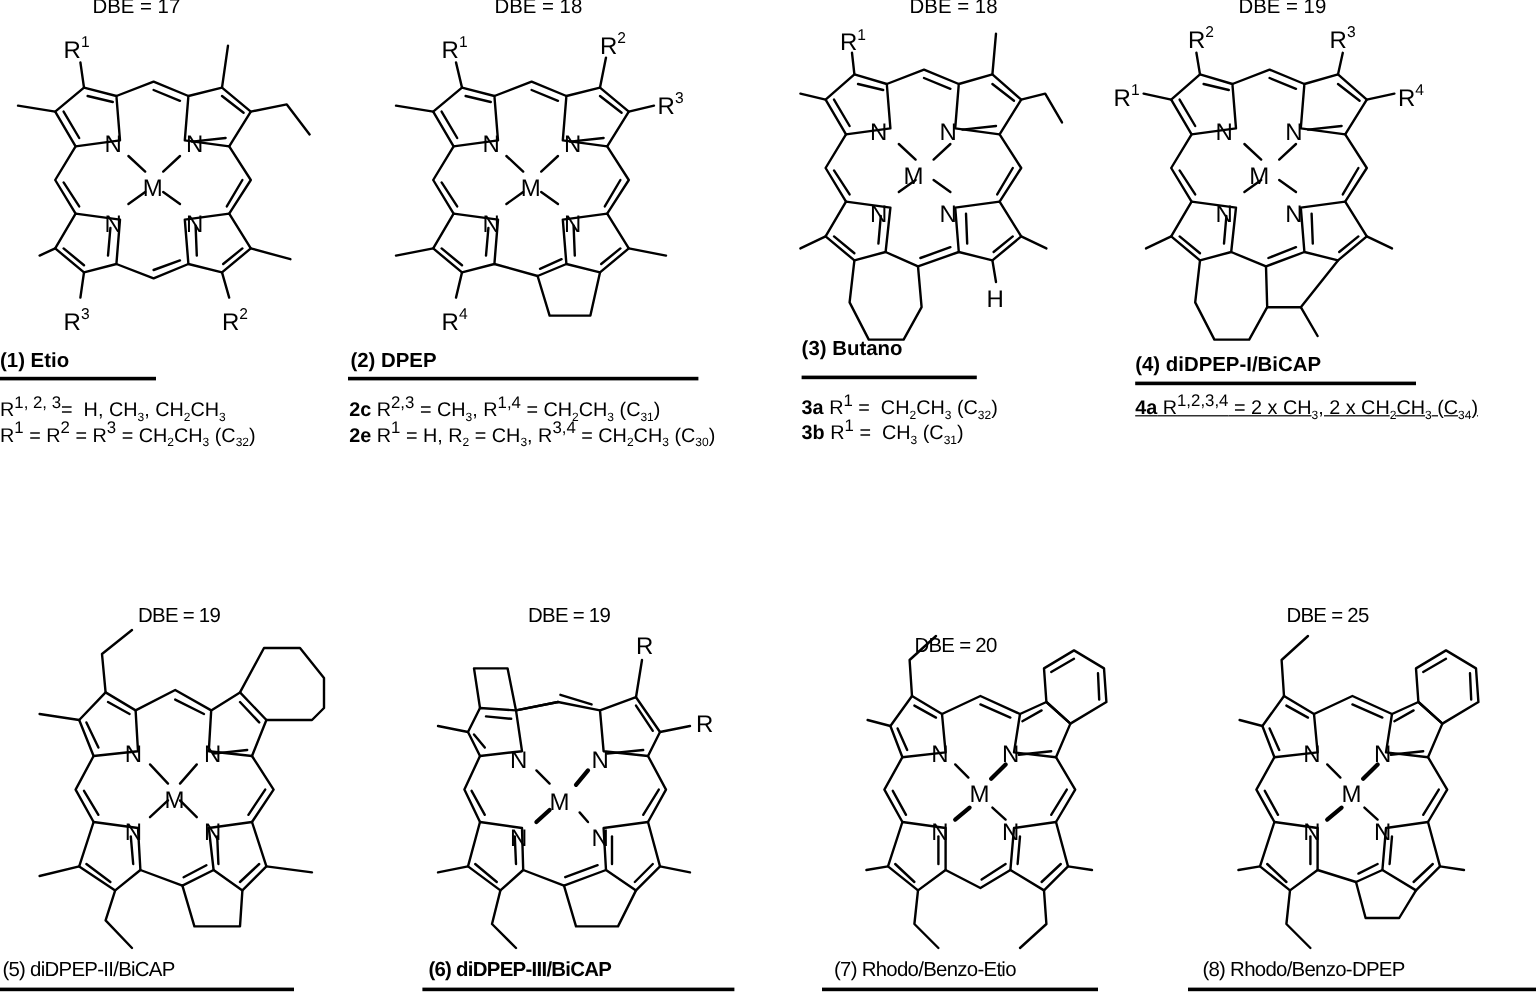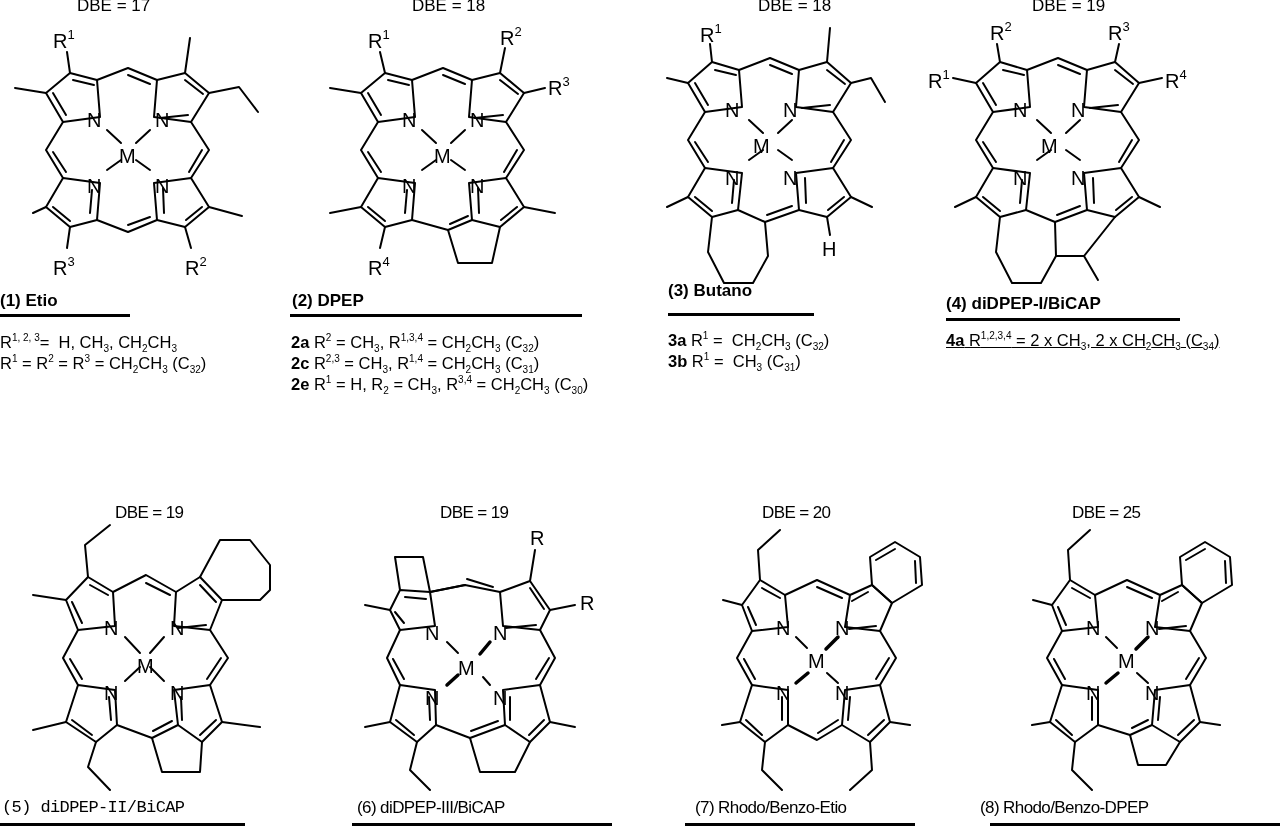--- a/index.html
+++ b/index.html
@@ -5,21 +5,21 @@
   html,body{margin:0;padding:0;background:#ffffff;}
   body{width:1280px;height:828px;position:relative;overflow:hidden;font-family:"Liberation Sans",sans-serif;color:#000;}
   .dbe{position:absolute;font-size:17px;white-space:nowrap;}
   .svg-struct{position:absolute;overflow:visible;}
   .svg-struct line,.svg-struct polyline,.svg-struct polygon,.svg-struct path{stroke:#000;stroke-width:2;fill:none;stroke-linecap:round;stroke-linejoin:round;}
   .svg-struct text{font-family:"Liberation Sans",sans-serif;fill:#000;}
   .title{position:absolute;font-weight:bold;font-size:17px;white-space:nowrap;}
   .rule{position:absolute;height:3px;background:#000;}
   .desc{position:absolute;font-size:16.5px;line-height:21px;white-space:nowrap;}
   .desc b{font-weight:bold;}
-  .desc sup{font-size:10px;vertical-align:7px;line-height:0;}
+  .desc sup{font-size:14px;vertical-align:7px;line-height:0;}
   .desc sub{font-size:10px;vertical-align:-4px;line-height:0;}
   .cond{font-family:"Liberation Sans",sans-serif;letter-spacing:-0.6px;}
 </style>
 </head>
 <body>
 
 <div class="dbe" style="left:77px;top:-4px;">DBE = 17</div>
 <svg class="svg-struct" style="left:0;top:18px;" width="270" height="275" viewBox="0 18 270 275">
 
   <polygon points="70,73 97,80 100,117 63,122 46,93"></polygon>
@@ -117,21 +117,20 @@
   <text x="170" y="193" font-size="20">N</text>
   <text x="134" y="163" font-size="20">M</text>
   <text x="68" y="48" font-size="20">R<tspan font-size="13" dy="-9">1</tspan></text>
   <text x="200" y="45" font-size="20">R<tspan font-size="13" dy="-9">2</tspan></text>
   <text x="248" y="95" font-size="20">R<tspan font-size="13" dy="-9">3</tspan></text>
   <text x="68" y="275" font-size="20">R<tspan font-size="13" dy="-9">4</tspan></text>
 </svg>
 <div class="title" style="left:292px;top:291px;">(2) DPEP</div>
 <div class="rule" style="left:290px;top:314px;width:292px;"></div>
 <div class="desc" style="left:291px;top:332px;">
-  <div><b>2a</b> R<sup>2</sup> = CH<sub>3</sub>, R<sup>1,3,4</sup> = CH<sub>2</sub>CH<sub>3</sub> (C<sub>32</sub>)</div>
   <div><b>2c</b> R<sup>2,3</sup> = CH<sub>3</sub>, R<sup>1,4</sup> = CH<sub>2</sub>CH<sub>3</sub> (C<sub>31</sub>)</div>
   <div><b>2e</b> R<sup>1</sup> = H, R<sub>2</sub> = CH<sub>3</sub>, R<sup>3,4</sup> = CH<sub>2</sub>CH<sub>3</sub> (C<sub>30</sub>)</div>
 </div>
 
 <div class="dbe" style="left:758px;top:-4px;">DBE = 18</div>
 <svg class="svg-struct" style="left:640px;top:18px;" width="300" height="275" viewBox="0 18 300 275">
   <polygon points="72,62 99,70 102,107 65,112 48,83"></polygon>
   <line x1="75" y1="70" x2="96" y2="75"></line>
     <line x1="55" y1="83" x2="68" y2="105"></line>
   <polygon points="159,70 187,62 211,83 193,112 156,107"></polygon>
@@ -264,21 +263,21 @@
   <line x1="125" y1="142" x2="140" y2="158"></line>
     <line x1="164" y1="142" x2="150" y2="158"></line>
   <line x1="125" y1="186" x2="140" y2="172"></line>
     <line x1="164" y1="186" x2="150" y2="172"></line>
   <text x="104" y="140" font-size="20">N</text>
   <text x="170" y="140" font-size="20">N</text>
   <text x="104" y="205" font-size="20">N</text>
   <text x="170" y="205" font-size="20">N</text>
   <text x="137" y="178" font-size="20">M</text>
 </svg>
-<div class="title cond" style="left:2px;top:798px;font-weight:normal;font-family:Liberation Mono, monospace;">(5) diDPEP-II/BiCAP</div>
+<div class="title cond" style="left:2px;top:798px;font-weight:normal;">(5) diDPEP-II/BiCAP</div>
 <div class="rule" style="left:0;top:823px;width:245px;"></div>
 
 <div class="dbe cond" style="left:440px;top:503px;">DBE = 19</div>
 <svg class="svg-struct" style="left:340px;top:495px;" width="300" height="300" viewBox="0 0 300 300">
   <polygon points="60,95 90,97 95,131 60,135 50,115"></polygon>
   <line x1="65" y1="102" x2="86" y2="104"></line>
     <line x1="55" y1="117" x2="64" y2="128"></line>
   <polygon points="160,97 190,86 210,115 200,135 163,131"></polygon>
   <line x1="190" y1="93" x2="204" y2="114"></line>
     <line x1="166" y1="133" x2="196" y2="130"></line>
@@ -312,24 +311,24 @@
   <line x1="107" y1="190" x2="118" y2="180" style="stroke-width:3.5"></line>
   <line x1="150" y1="190" x2="143" y2="182"></line>
   <text x="85" y="145" font-size="20">N</text>
   <text x="153" y="145" font-size="20">N</text>
   <text x="85" y="210" font-size="20">N</text>
   <text x="153" y="210" font-size="20">N</text>
   <text x="118" y="180" font-size="20">M</text>
   <text x="190" y="50" font-size="20">R</text>
   <text x="240" y="115" font-size="20">R</text>
 </svg>
-<div class="title cond" style="left:357px;top:798px;font-weight:normal;text-align:right;">(6) diDPEP-III/BiCAP</div>
+<div class="title cond" style="left:357px;top:798px;font-weight:bold;text-align:right;">(6) diDPEP-III/BiCAP</div>
 <div class="rule" style="left:352px;top:823px;width:260px;"></div>
 
-<div class="dbe cond" style="left:762px;top:503px;text-align:right;">DBE = 20</div>
+<div class="dbe cond" style="left:762px;top:528px;text-align:right;">DBE = 20</div>
 <svg class="svg-struct" style="left:680px;top:495px;" width="300" height="300" viewBox="0 0 300 300">
   <polygon points="80,85 105,100 108,132 72,136 62,110"></polygon>
   <line x1="82" y1="93" x2="100" y2="103"></line>
     <line x1="68" y1="112" x2="76" y2="130"></line>
   <polygon points="170,100 192,90 212,108 200,136 165,132"></polygon>
   <line x1="172" y1="106" x2="188" y2="97"></line>
     <line x1="169" y1="134" x2="196" y2="131"></line>
   <polygon points="72,190 108,195 108,230 85,247 60,227"></polygon>
   <line x1="102" y1="202" x2="102" y2="225"></line>
     <line x1="66" y1="225" x2="82" y2="240"></line>
@@ -401,14 +400,14 @@
   <line x1="116" y1="142" x2="127" y2="153"></line>
   <line x1="158" y1="142" x2="146" y2="154" style="stroke-width:3.5"></line>
   <line x1="116" y1="188" x2="128" y2="178" style="stroke-width:3.5"></line>
   <line x1="158" y1="188" x2="147" y2="178"></line>
   <text x="96" y="140" font-size="20">N</text>
   <text x="155" y="140" font-size="20">N</text>
   <text x="96" y="205" font-size="20">N</text>
   <text x="155" y="205" font-size="20">N</text>
   <text x="128" y="173" font-size="20">M</text>
 </svg>
-<div class="title cond" style="left:980px;top:798px;font-weight:normal;">(8) Rhodo/Benzo-DPEP</div>
+<div class="title cond" style="left:1002px;top:798px;font-weight:normal;">(8) Rhodo/Benzo-DPEP</div>
 <div class="rule" style="left:990px;top:823px;width:290px;"></div>
 
 </body></html>

